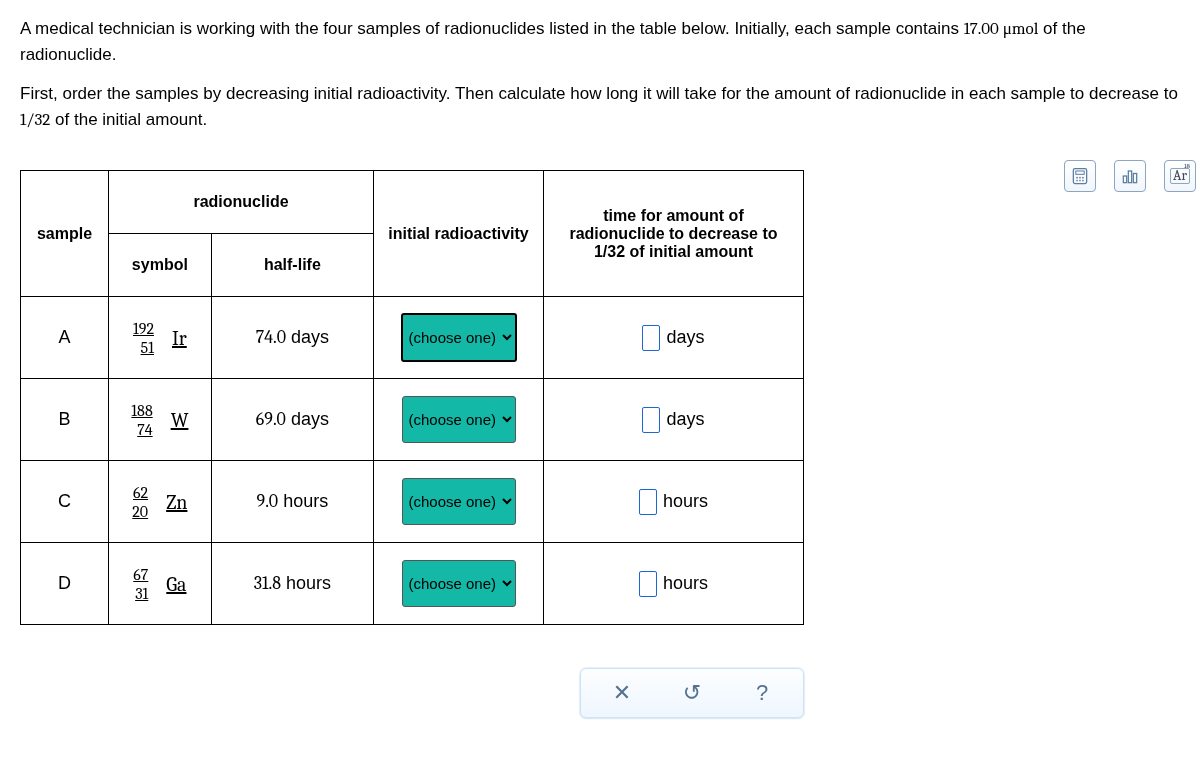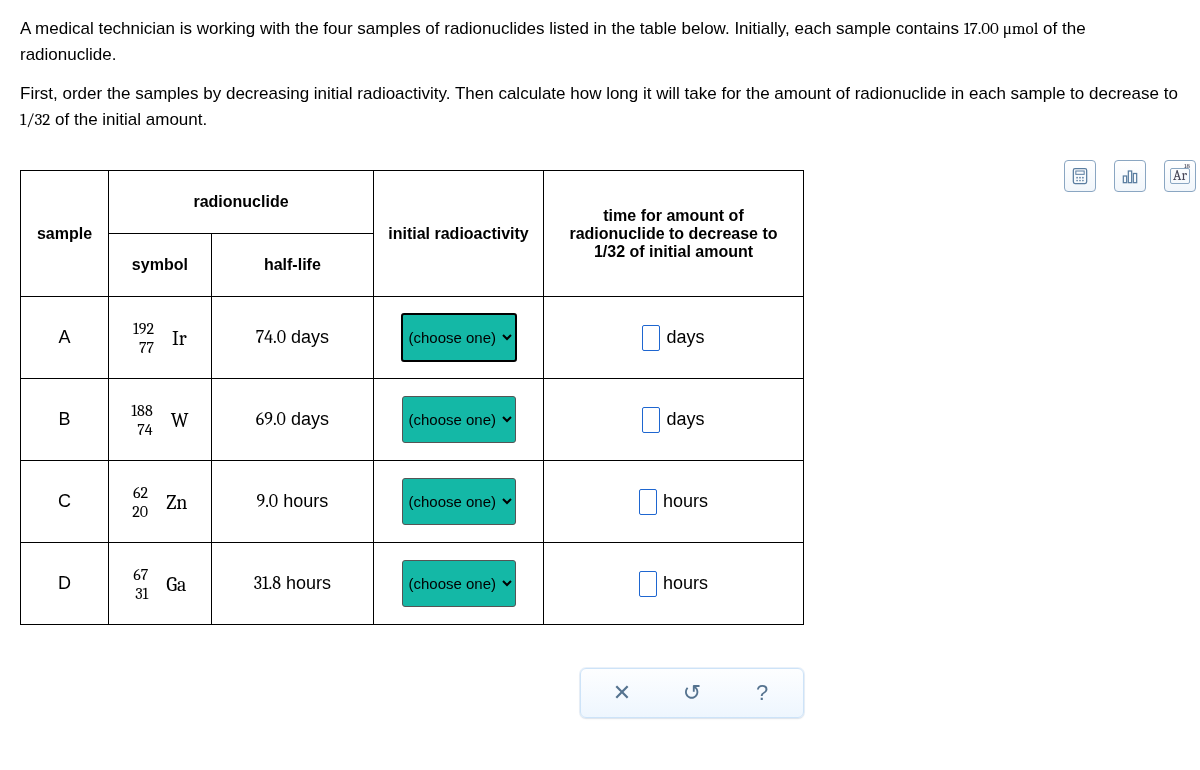--- a/index.html
+++ b/index.html
@@ -40,20 +40,21 @@
     td.sample-cell { height: 82px; font-weight: normal; font-size: 18px; }
     td.symbol-cell { font-family: Cambria, Georgia, serif; font-size: 18px; }
     td.halflife-cell { font-size: 18px; }
     td.halflife-cell .num { font-family: Cambria, Georgia, serif; }
     td.choose-cell { }
     td.time-cell { font-size: 18px; }
     .nuclide-wrap {
       display: inline-flex;
       align-items: center;
       gap: 16px;
+      text-decoration: underline;
     }
     .nuclide-pre {
       display: inline-flex;
       flex-direction: column;
       text-align: right;
       font-size: 16px;
       line-height: 1.15;
       font-family: Cambria, Georgia, serif;
     }
     .nuclide-sym {
@@ -152,21 +153,21 @@
     <th class="symbol-h">symbol</th>
     <th class="halflife-h">half-life</th>
   </tr>
 
   <tr class="row-a">
     <td class="sample-cell">A</td>
     <td class="symbol-cell">
       <span class="nuclide-wrap">
         <span class="nuclide-pre">
           <span>192</span>
-          <span>77</span>
+          <span>51</span>
         </span>
         <span class="nuclide-sym">Ir</span>
       </span>
     </td>
     <td class="halflife-cell"><span class="num">74.0</span> <span>days</span></td>
     <td class="choose-cell"><select class="choose"><option>(choose one)</option></select></td>
     <td class="time-cell"><span class="input-box"></span><span>days</span></td>
   </tr>
 
   <tr>

